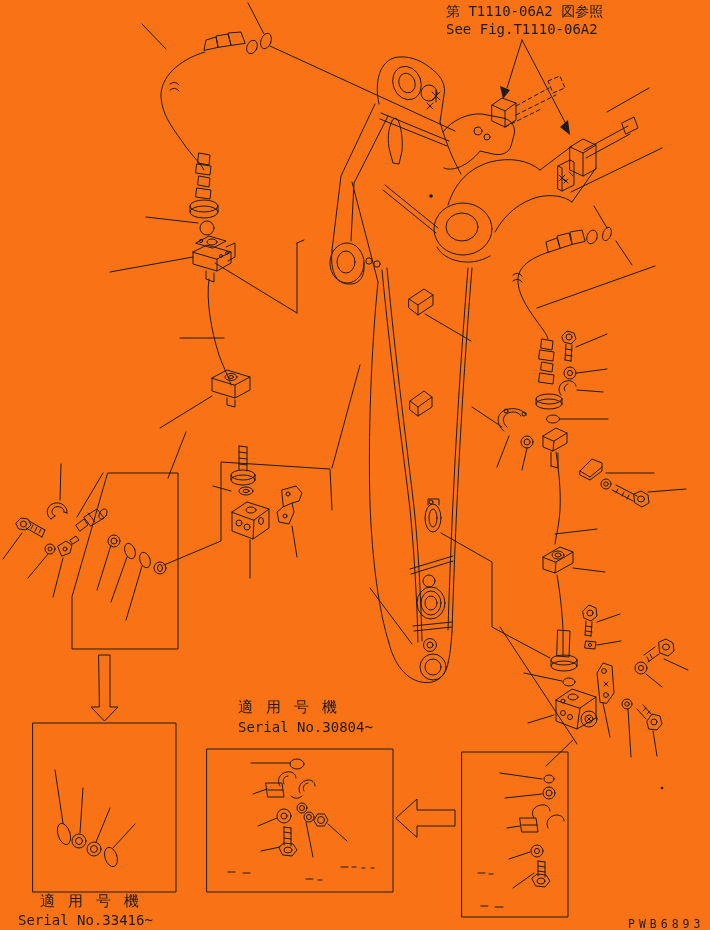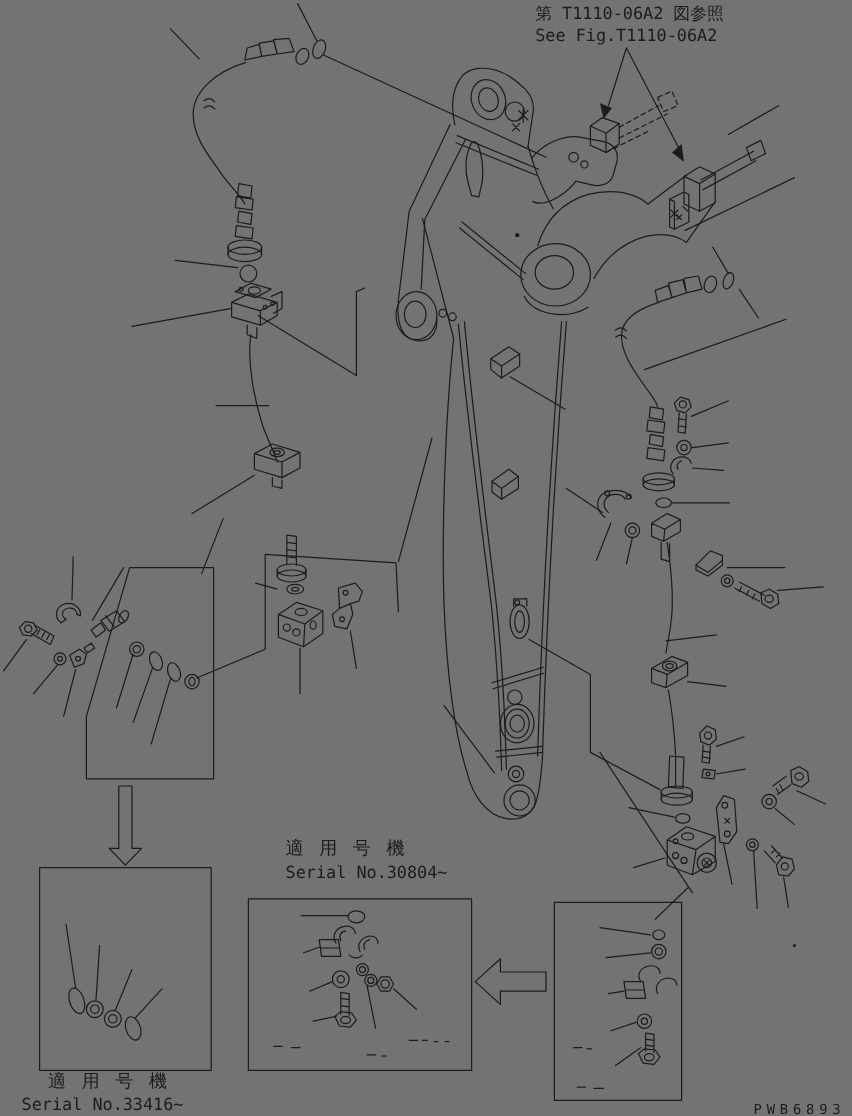--- a/index.html
+++ b/index.html
@@ -1,16 +1,16 @@
 <!DOCTYPE html>
 <html><head>
 <meta charset="utf-8">
 <style>
   html,body{margin:0;padding:0;background:#888;}
-  #page{width:710px;height:930px;background:#737373;position:relative;margin:0 auto;overflow:hidden;}
+  #page{width:710px;height:930px;background:#f97316;position:relative;margin:0 auto;overflow:hidden;}
   svg{position:absolute;left:0;top:0;}
   svg *{vector-effect:non-scaling-stroke;}
   .ln{fill:none;stroke:#1c1c1c;stroke-width:1;stroke-linecap:round;stroke-linejoin:round;}
   .dash{stroke-dasharray:4,3;}
   .fl{fill:#1c1c1c;stroke:none;}
   text{font-family:"DejaVu Sans Mono","Liberation Mono",monospace;fill:#1c1c1c;}
   .t14{font-size:14px;}
   .t15{font-size:15px;letter-spacing:2px;}
   .t11{font-size:11.5px;letter-spacing:4px;}
 </style>

